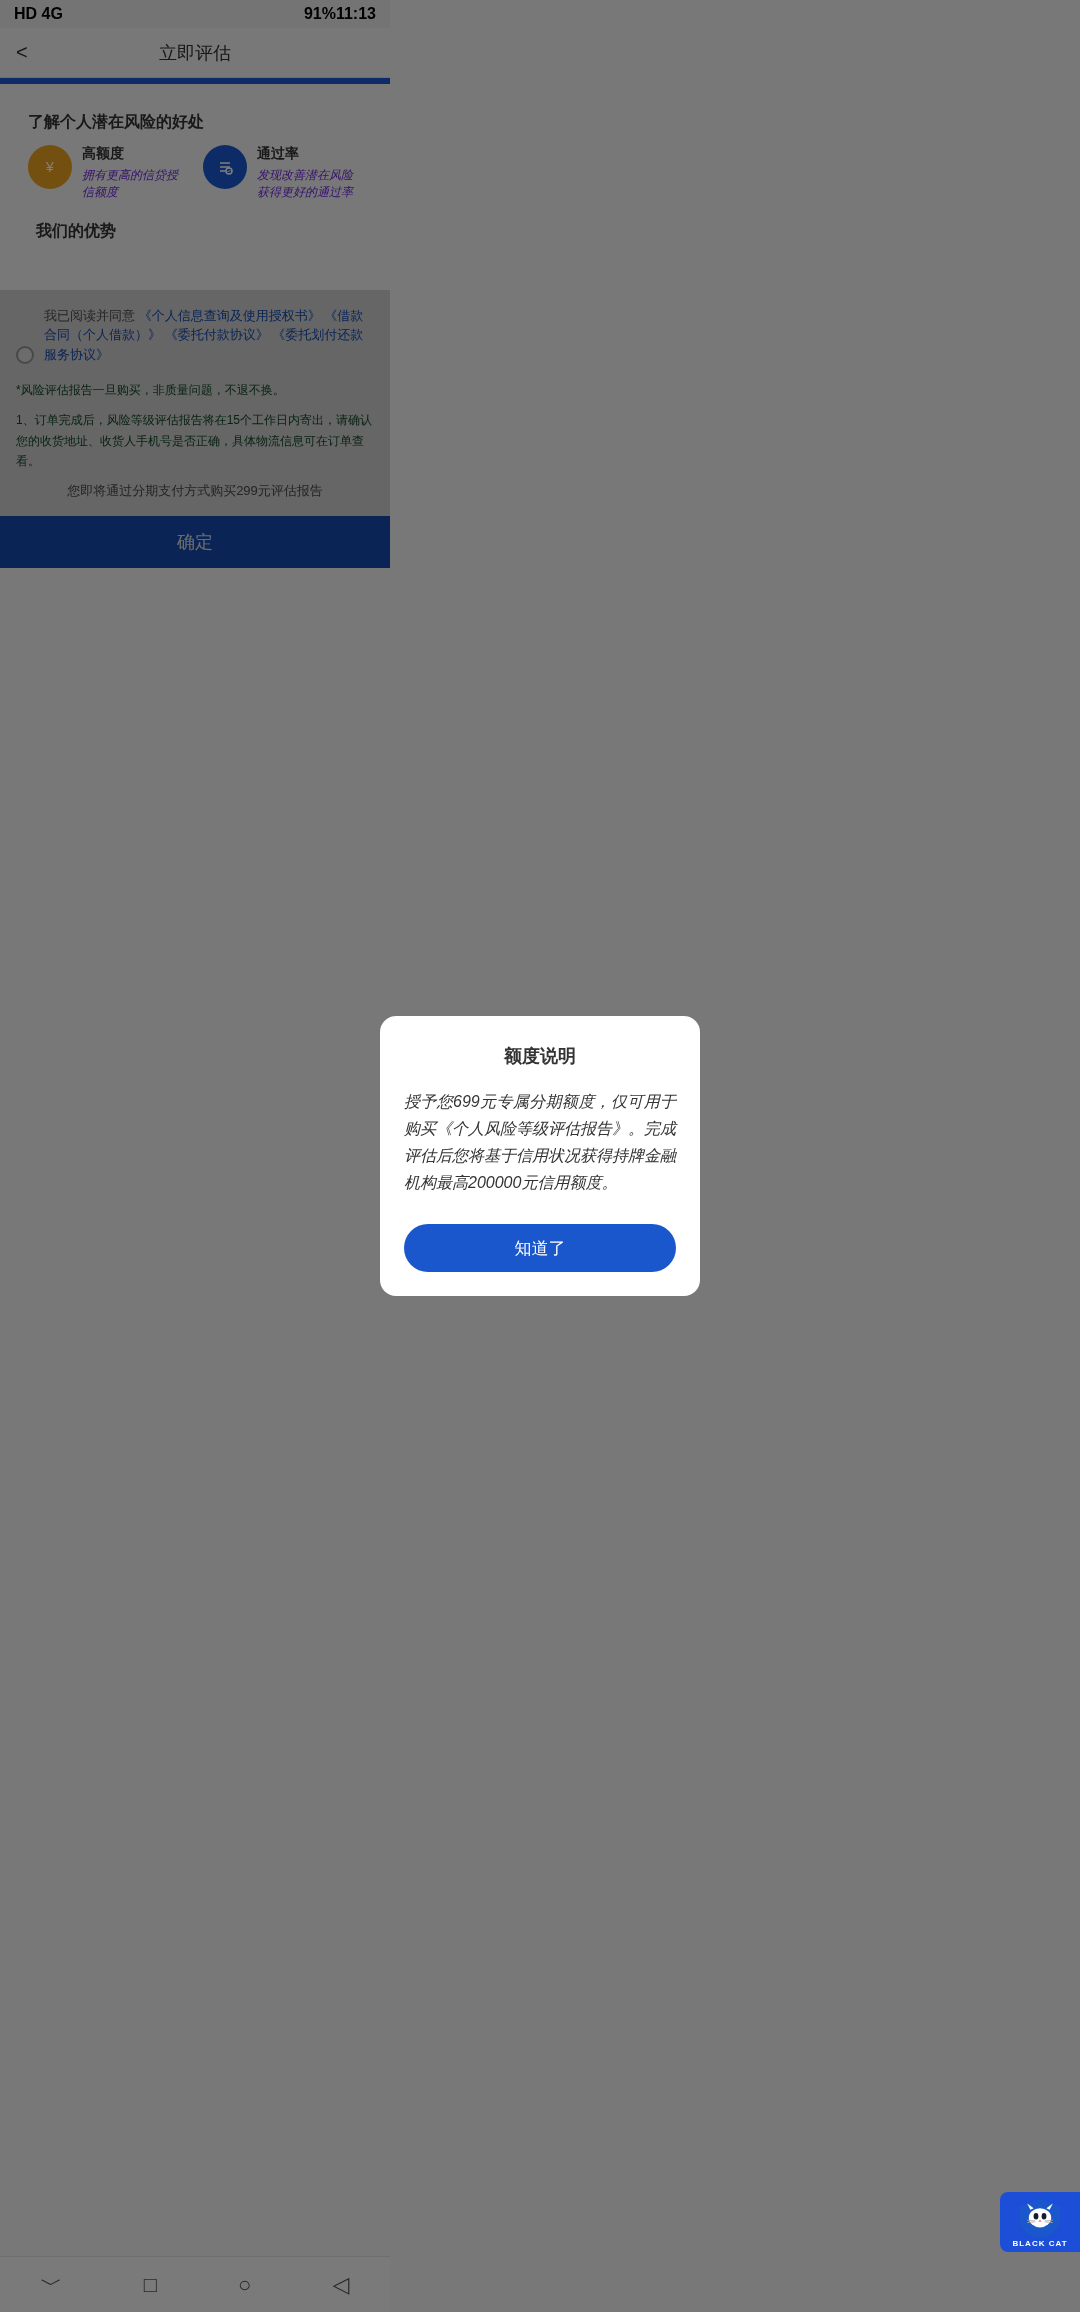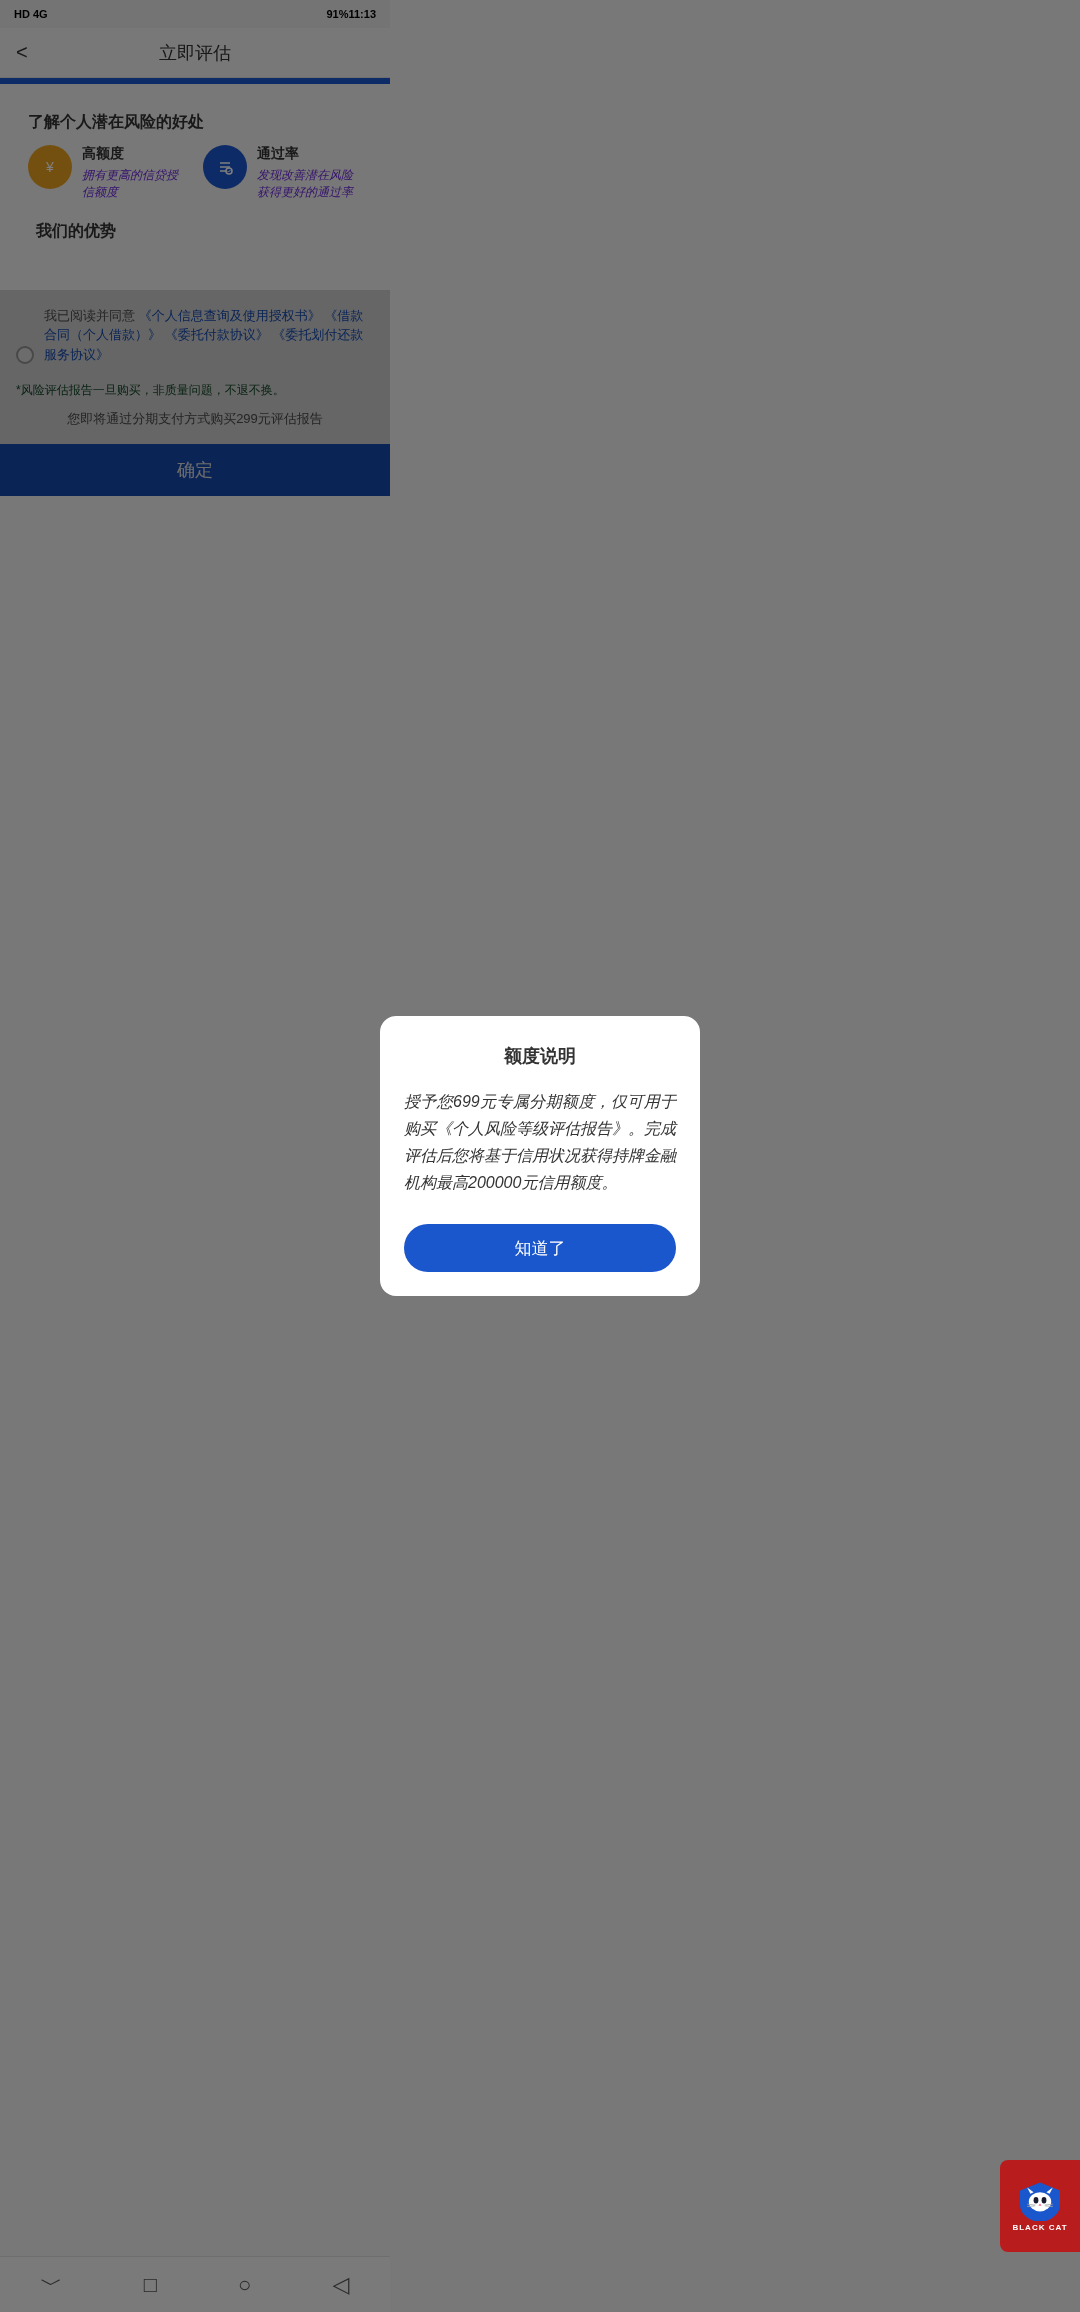--- a/index.html
+++ b/index.html
@@ -15,21 +15,21 @@
     }
 
     
     .status-bar {
       background: #e8e8e8;
       height: 28px;
       display: flex;
       align-items: center;
       justify-content: space-between;
       padding: 0 14px;
-      font-size: 11px;
+      font-size: 16px;
       font-weight: 600;
     }
     .status-left {
       display: flex;
       align-items: center;
       gap: 4px;
     }
     .status-right {
       display: flex;
       align-items: center;
@@ -243,22 +243,22 @@
       font-size: 22px;
       color: #555;
     }
 
     
     .blackcat-watermark {
       position: fixed;
       bottom: 60px;
       right: 0;
       width: 80px;
-      height: 92px;
-      background: #b91c1c;
+      height: 60px;
+      background: #1d4ed8;
       border-radius: 8px 0 0 8px;
       display: flex;
       flex-direction: column;
       align-items: center;
       justify-content: center;
       z-index: 200;
       padding: 4px;
     }
     .blackcat-logo {
       width: 50px;
@@ -339,20 +339,21 @@
     <div class="radio-btn"></div>
     <div class="agreement-text">
       <span>我已阅读并同意</span>
       <span class="agreement-link">《个人信息查询及使用授权书》</span>
       <span class="agreement-link">《借款合同（个人借款）》</span>
       <span class="agreement-link">《委托付款协议》</span>
       <span class="agreement-link">《委托划付还款服务协议》</span>
     </div>
   </div>
   <p class="notes">*风险评估报告一旦购买，非质量问题，不退不换。</p>
+  <p class="notes">1、订单完成后，风险等级评估报告将在15个工作日内寄出，请确认您的收货地址、收货人手机号是否正确，具体物流信息可在订单查看。</p>
   <p class="purchase-note">您即将通过分期支付方式购买299元评估报告</p>
   <div class="confirm-btn-wrap">
     <button class="confirm-btn">确定</button>
   </div>
 </div>
 
 <div class="dialog-overlay">
   <div class="dialog">
     <h2 class="dialog-title">额度说明</h2>
     <p class="dialog-body">授予您699元专属分期额度，仅可用于购买《个人风险等级评估报告》。完成评估后您将基于信用状况获得持牌金融机构最高200000元信用额度。</p>

